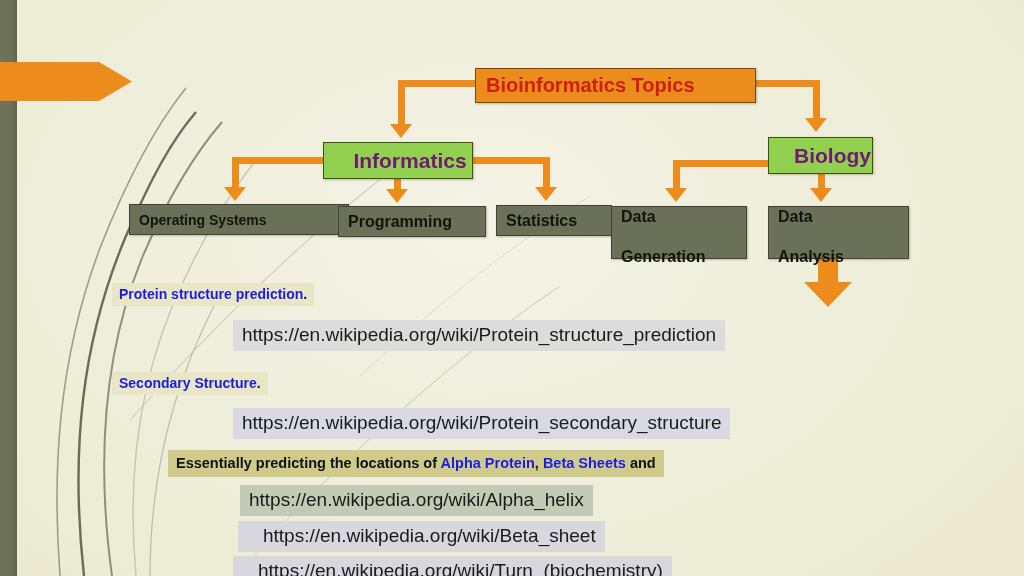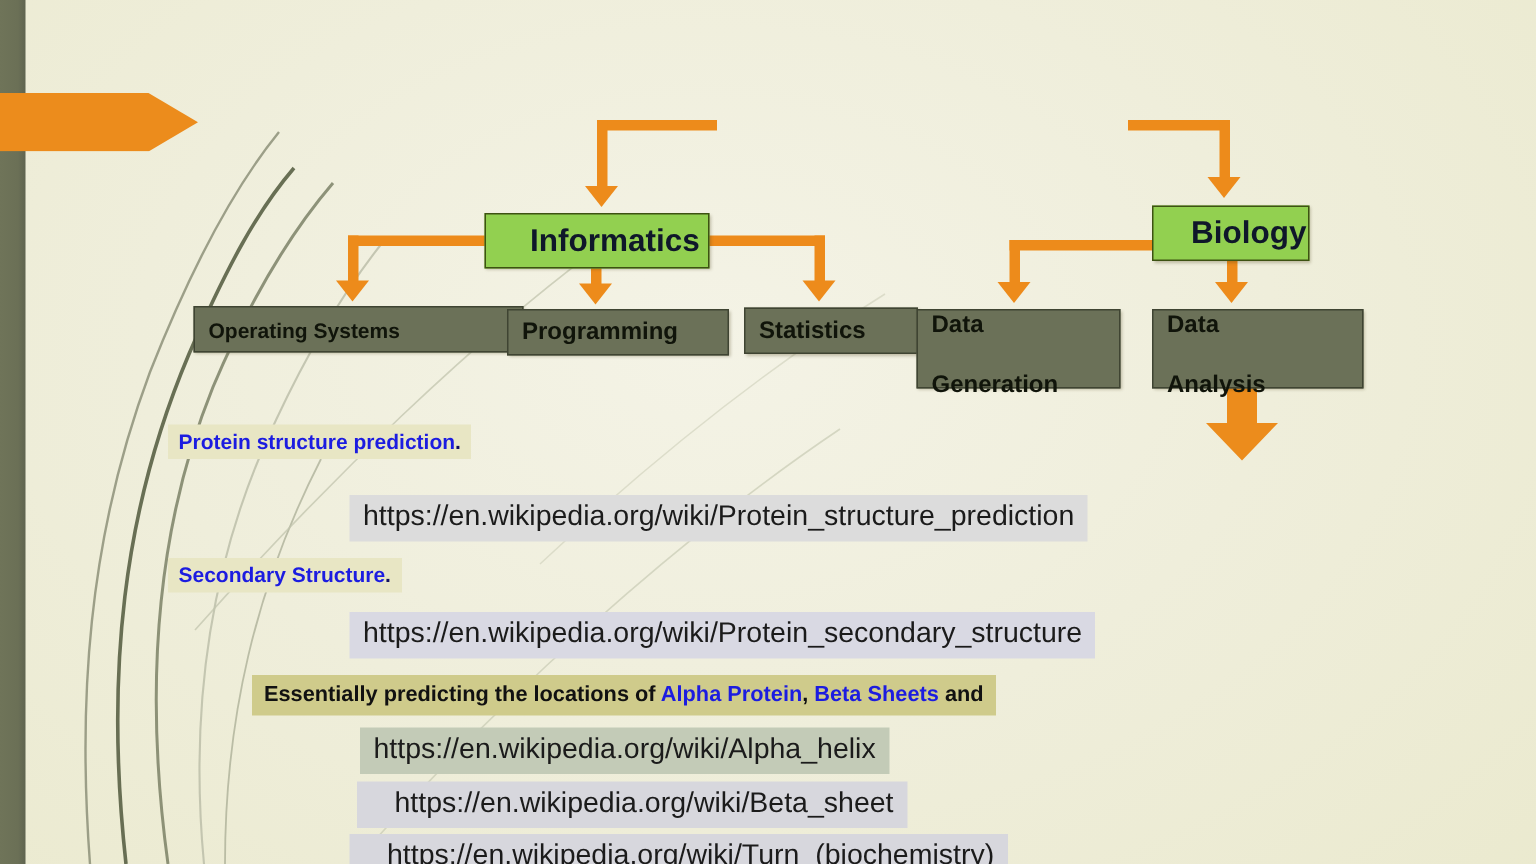--- a/index.html
+++ b/index.html
@@ -65,21 +65,21 @@
     color: #cf1f10;
     font-weight: bold;
     font-size: 20px;
     padding-left: 10px;
     box-shadow: 1px 1px 2px rgba(70,60,20,0.30);
   }
 
   .box-green {
     background: #92d050;
     border: 1px solid #3d5212;
-    color: #0f172a;
+    color: #701a75;
     font-weight: bold;
     font-size: 21px;
     justify-content: center;
     text-align: center;
     box-shadow: 1px 1px 2px rgba(70,60,20,0.30);
     padding-left: 24px;
   }
   .box-green span { text-align: center; }
 
   .box-gray {
@@ -195,20 +195,23 @@
   <div class="conn" style="left:673px; top:160px; width:7px; height:30px;"></div>
   <div class="arrowhead" style="left:665px; top:188px;"></div>
 
   <div class="conn" style="left:818px; top:172px; width:7px; height:18px;"></div>
   <div class="arrowhead" style="left:810px; top:188px;"></div>
 
   <svg class="fat-arrow" style="left:802px; top:258px; width:52px; height:50px;" viewBox="0 0 52 50">
     <polygon points="16,0 36,0 36,24 50,24 26,49 2,24 16,24" fill="#ec8c1c"></polygon>
   </svg>
 
+  <div class="box box-topic" style="left:475px; top:68px; width:281px; height:35px;">
+    <span>Bioinformatics Topics</span>
+  </div>
 
   <div class="box box-green" style="left:323px; top:142px; width:150px; height:37px;">
     <span>Informatics</span>
   </div>
 
   <div class="box box-green" style="left:768px; top:137px; width:105px; height:37px;">
     <span>Biology</span>
   </div>
 
   <div class="box box-gray" style="left:129px; top:204px; width:220px; height:31px;justify-content:center;">
@@ -234,21 +237,21 @@
     <span>
       <span>Data</span><br>
       <span>Analysis</span>
     </span>
   </div>
 
   <div class="hl hl-khaki" style="left:112px; top:283px;">
     <span>Protein structure prediction</span><span class="dot">.</span>
   </div>
 
-  <div class="hl hl-url" style="left:233px; top:330px;">
+  <div class="hl hl-url" style="left:233px; top:320px;">
     <span>https://en.wikipedia.org/wiki/Protein_structure_prediction</span>
   </div>
 
   <div class="hl hl-khaki" style="left:112px; top:372px;">
     <span>Secondary Structure</span><span class="dot">.</span>
   </div>
 
   <div class="hl hl-url lavender" style="left:233px; top:408px;">
     <span>https://en.wikipedia.org/wiki/Protein_secondary_structure</span>
   </div>

